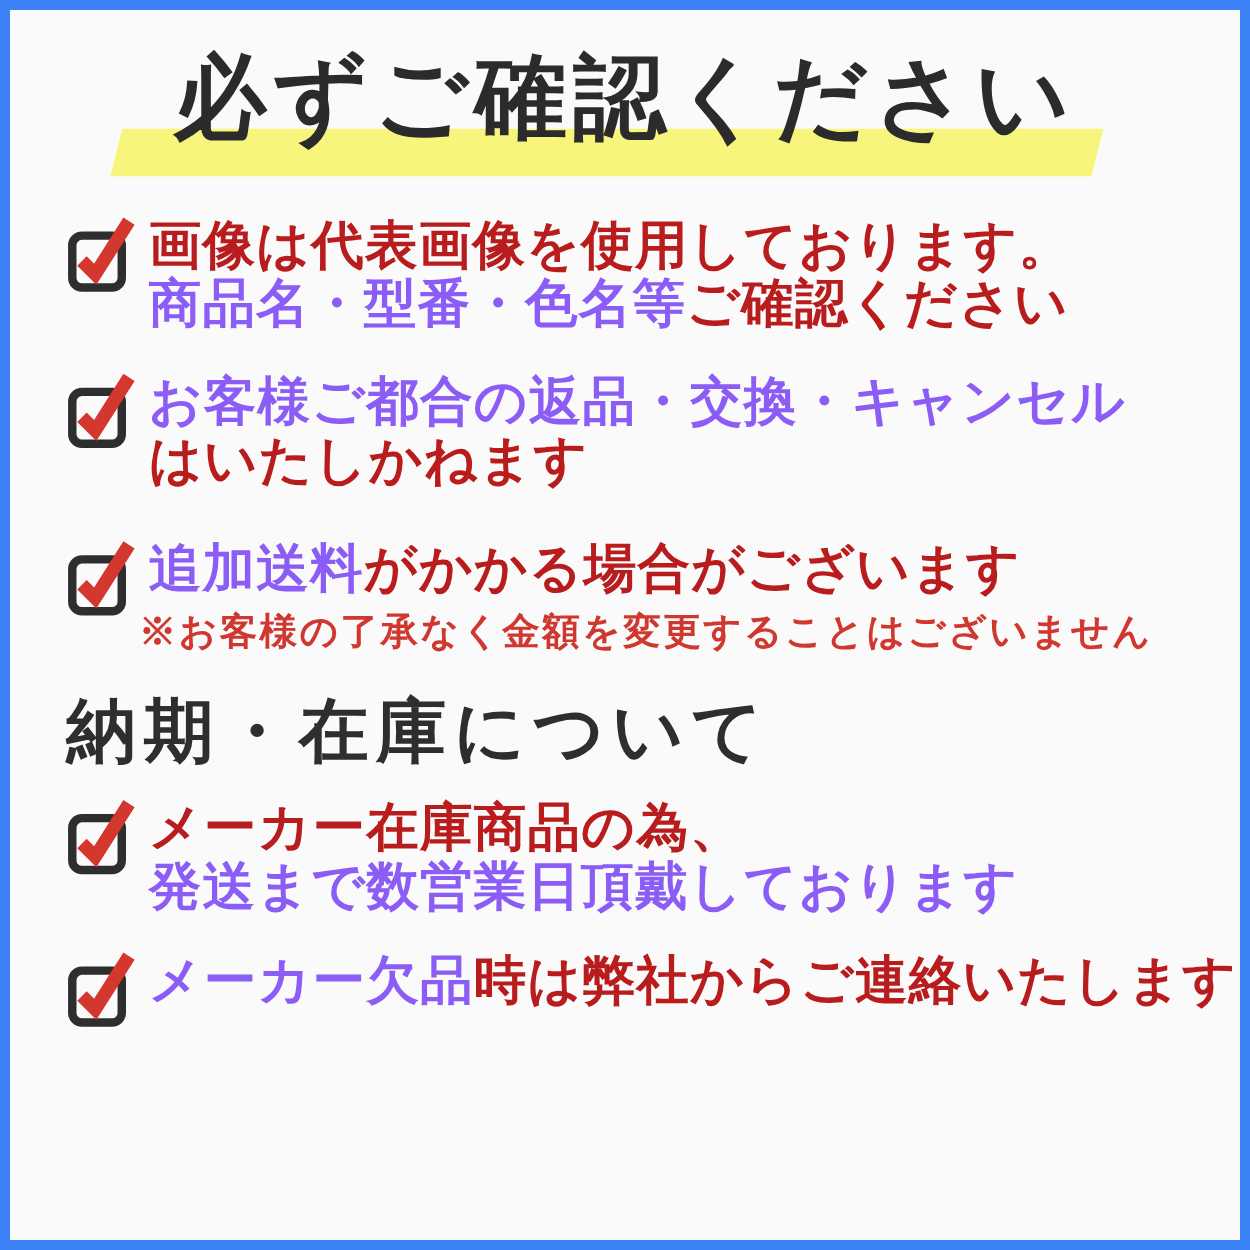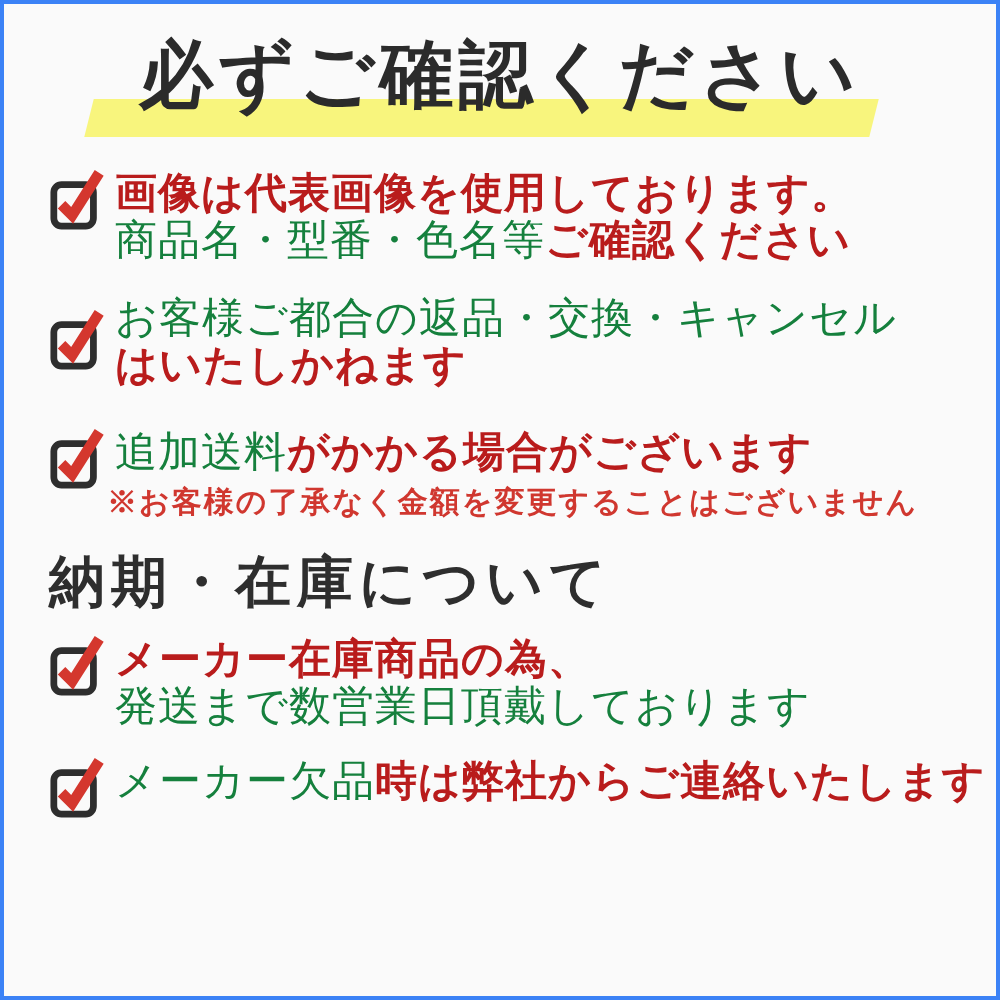--- a/index.html
+++ b/index.html
@@ -4,21 +4,21 @@
 <style>
   * { margin: 0; padding: 0; box-sizing: border-box; }
   html, body {
     width: 1000px; height: 1000px;
     font-family: "Liberation Serif", "DejaVu Serif", serif;
     background: #fafafa;
     overflow: hidden;
   }
   .frame {
     width: 1000px; height: 1000px;
-    border: 4px solid #3b82f6;
+    border: 8px solid #3b82f6;
     background: #fafafa;
     position: relative;
   }
   
   .title-block {
     position: relative;
     height: 150px;
     padding-top: 34px;
     text-align: center;
   }
@@ -57,34 +57,34 @@
   }
   .item .lines { flex: 1; }
   .line {
     font-size: 42px;
     line-height: 47px;
     letter-spacing: 1px;
     font-weight: 600;
     color: #2d2d2d;
     white-space: nowrap;
   }
-  .seg-red { color: #15803d; font-weight: 400; }
+  .seg-red { color: #8b5cf6; font-weight: 700; }
   .seg-black { color: #b91c1c; }
   .note {
     font-size: 30px;
     line-height: 40px;
     letter-spacing: 2px;
     color: #d0372f;
     font-weight: 700;
     margin-top: 6px;
     margin-left: -8px;
     white-space: nowrap;
   }
   .m-item1 { margin-top: 16px; }
-  .m-item2 { margin-top: 31px; align-items: center; }
+  .m-item2 { margin-top: 31px; }
   .m-item3 { margin-top: 40px; }
   .m-item4 { margin-top: 24px; }
   .m-item5 { margin-top: 28px; }
 </style>
 </head>
 <body>
 
 <div class="frame">
 
   <header class="title-block">

